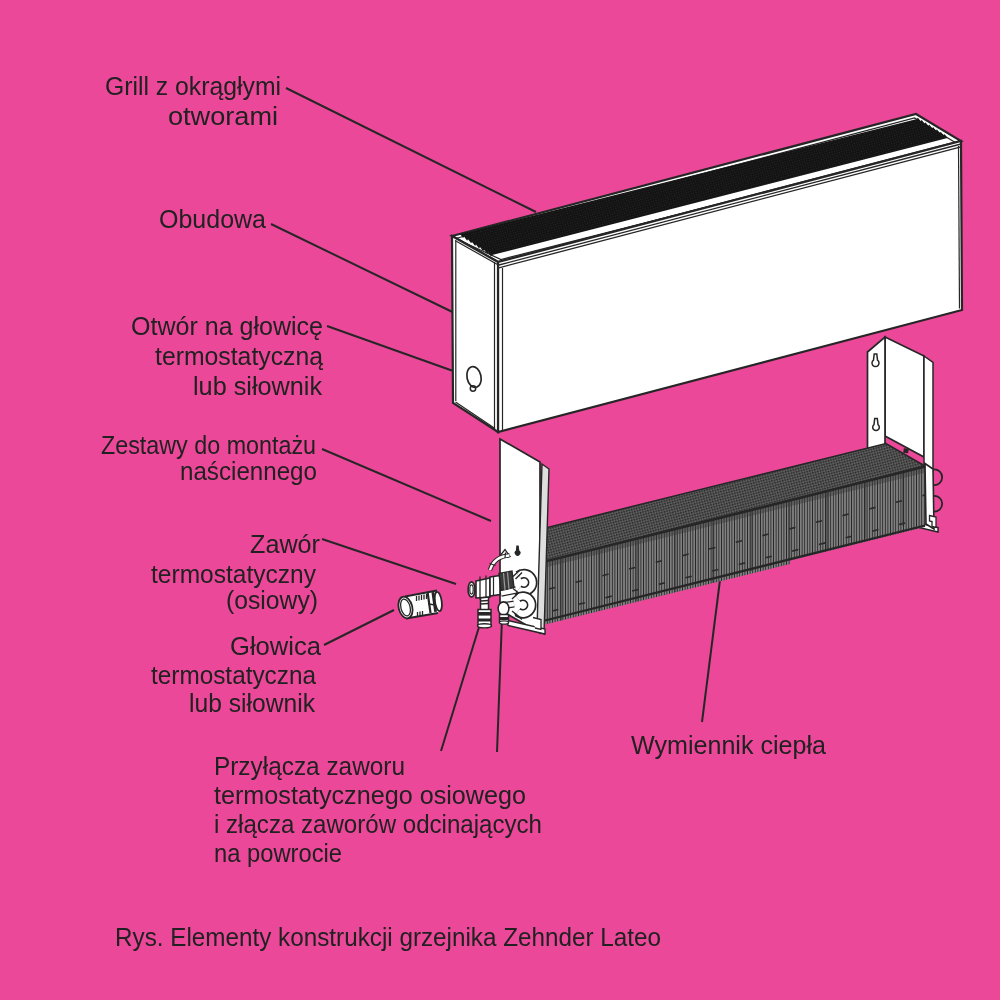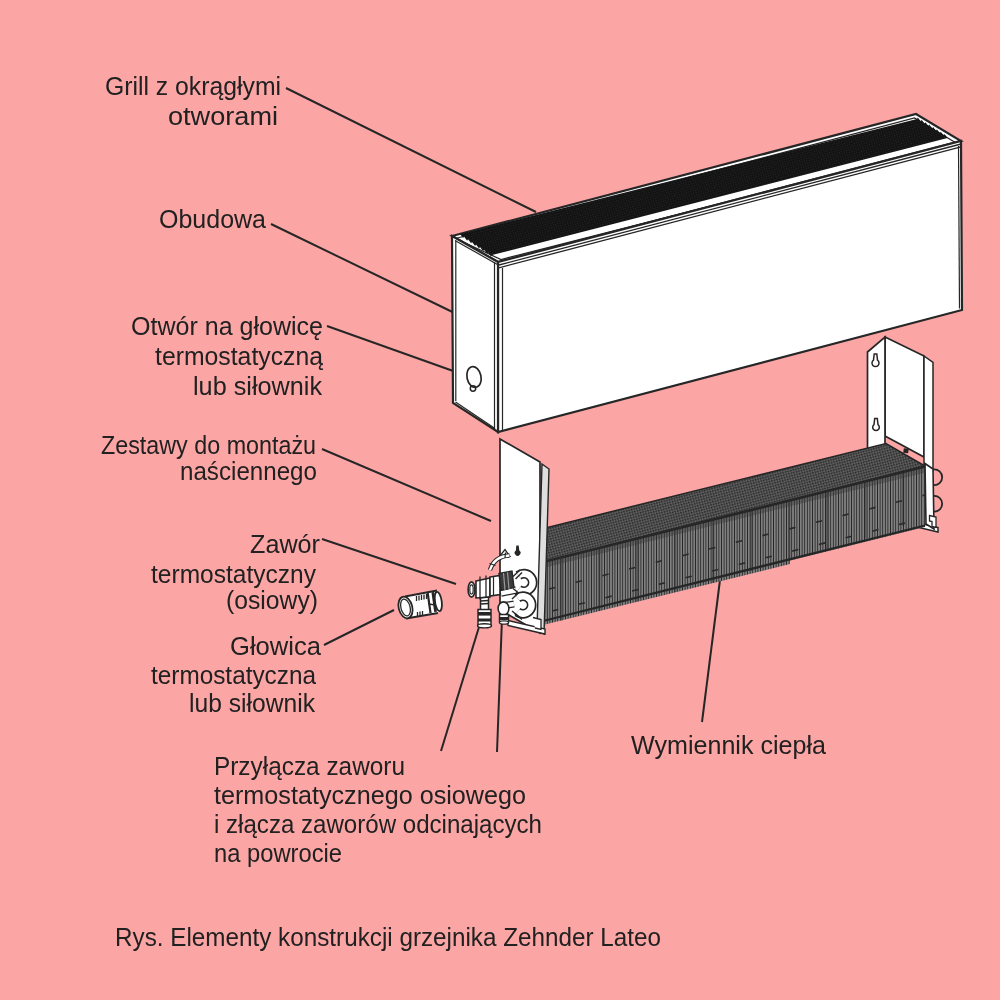--- a/index.html
+++ b/index.html
@@ -1,16 +1,16 @@
 <!DOCTYPE html>
 <html><head>
 <meta charset="utf-8">
 <style>
   html,body{margin:0;padding:0;background:#ffffff;}
-  #page{position:relative;width:1000px;height:1000px;background:#fca5a5;overflow:hidden;
+  #page{position:relative;width:1000px;height:1000px;background:#ec4899;overflow:hidden;
         font-family:"Liberation Sans", sans-serif; -webkit-font-smoothing: antialiased; transform: translateZ(0); will-change: transform;}
 </style>
 </head>
 <body>
 <div id="page">
 <svg width="1000" height="1000" viewBox="0 0 1000 1000">
 <defs>
   <pattern id="grillTex" width="2.4" height="2.4" patternUnits="userSpaceOnUse" patternTransform="rotate(-14.7)">
     <rect width="2.4" height="2.4" fill="#131313"></rect>
     <rect x="0" y="0" width="0.9" height="0.9" fill="#282828"></rect>

